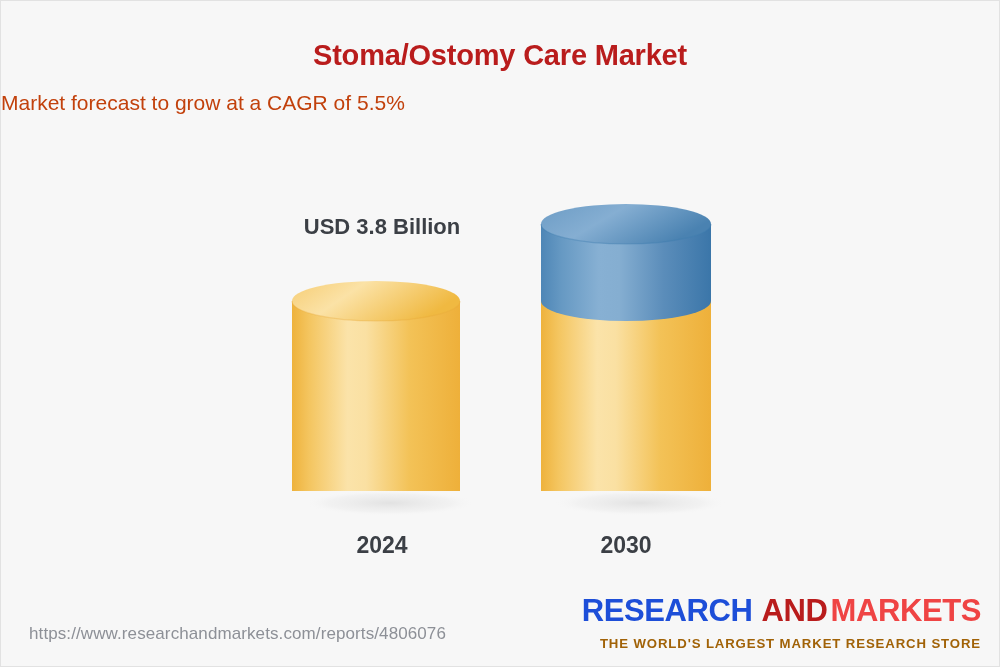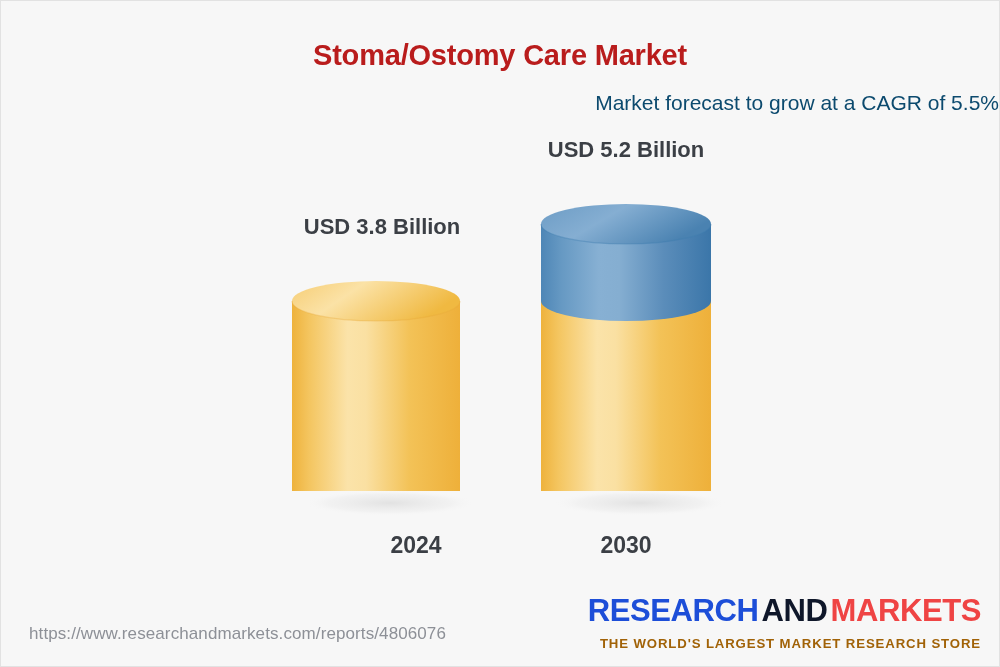--- a/index.html
+++ b/index.html
@@ -31,24 +31,24 @@
     font-size: 29px;
     font-weight: bold;
     color: #b91c1c;
     letter-spacing: -0.2px;
   }
   .chart-subtitle {
     position: absolute;
     left: 0;
     right: 0;
     top: 90px;
-    text-align: right;
+    text-align: left;
     font-size: 21px;
     font-weight: normal;
-    color: #0c4a6e;
+    color: #c2410c;
   }
 
   
   .plot-area {
     position: absolute;
     left: 0;
     top: 0;
     width: 1000px;
     height: 600px;
   }
@@ -102,21 +102,21 @@
     text-align: right;
     line-height: 1;
   }
   .logo-main {
     font-size: 31px;
     font-weight: bold;
     letter-spacing: -0.4px;
     white-space: nowrap;
   }
   .logo-word-research { color: #1d4ed8; }
-  .logo-word-and      { color: #0f172a; padding: 0 3px; }
+  .logo-word-and      { color: #b91c1c; padding: 0 3px; margin-left: 6px; }
   .logo-word-markets  { color: #ef4444; margin-top: 48px; }
   .logo-tagline {
     margin-top: 11px;
     font-size: 13.2px;
     font-weight: bold;
     color: #a16207;
     letter-spacing: 0.88px;
     white-space: nowrap;
   }
 </style>
@@ -158,26 +158,25 @@
 
         <ellipse cx="98" cy="222" rx="88" ry="13" fill="url(#shadow1)"></ellipse>
 
         <path d="M0,20 L0,210 L168,210 L168,20 Z" fill="url(#goldBody1)"></path>
 
         <ellipse cx="84" cy="20" rx="84" ry="20" fill="url(#goldTop1)"></ellipse>
 
         <path d="M0,20 A84,20 0 0 0 168,20" fill="none" stroke="#e8a93a" stroke-opacity="0.35" stroke-width="1.2"></path>
       </svg>
 
-      <div class="cat-label" style="bottom:-48px;margin-left:34px;">2024</div>
+      <div class="cat-label" style="bottom:-48px;">2024</div>
     </div>
 
     <div class="bar-group" style="left:540px; bottom:90px; width:170px; height:307px;">
 
-      <div class="value-label" style="top:-67px;">USD 5.2 Billion</div>
 
       <svg class="cylinder-svg" width="170" height="307" viewBox="0 0 170 307">
         <defs>
           <linearGradient id="blueBody2" x1="0" y1="0" x2="1" y2="0">
             <stop offset="0%" stop-color="#4e86b6"></stop>
             <stop offset="12%" stop-color="#6699c3"></stop>
             <stop offset="34%" stop-color="#87b0d3"></stop>
             <stop offset="46%" stop-color="#85aed1"></stop>
             <stop offset="72%" stop-color="#5b8dba"></stop>
             <stop offset="100%" stop-color="#3b76a9"></stop>

